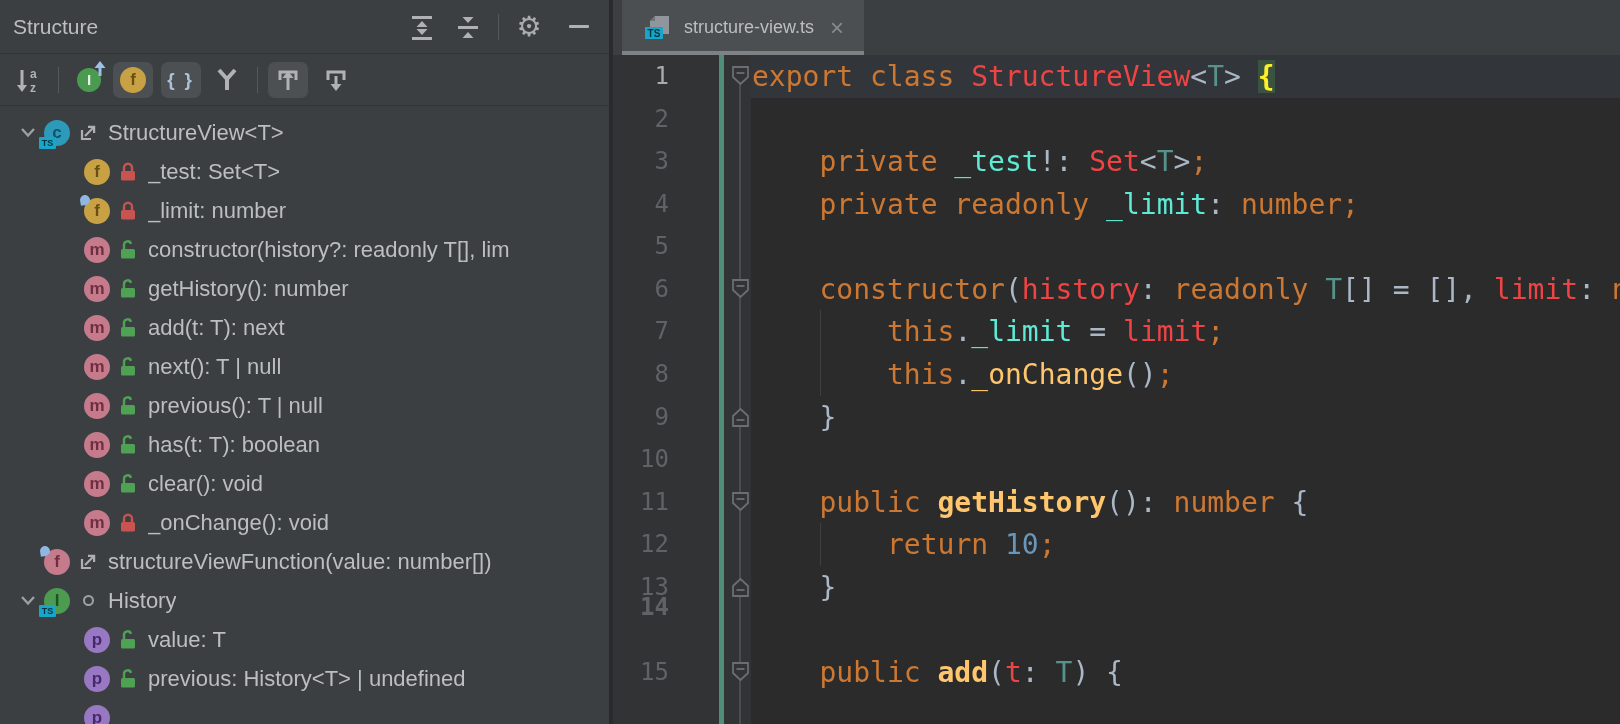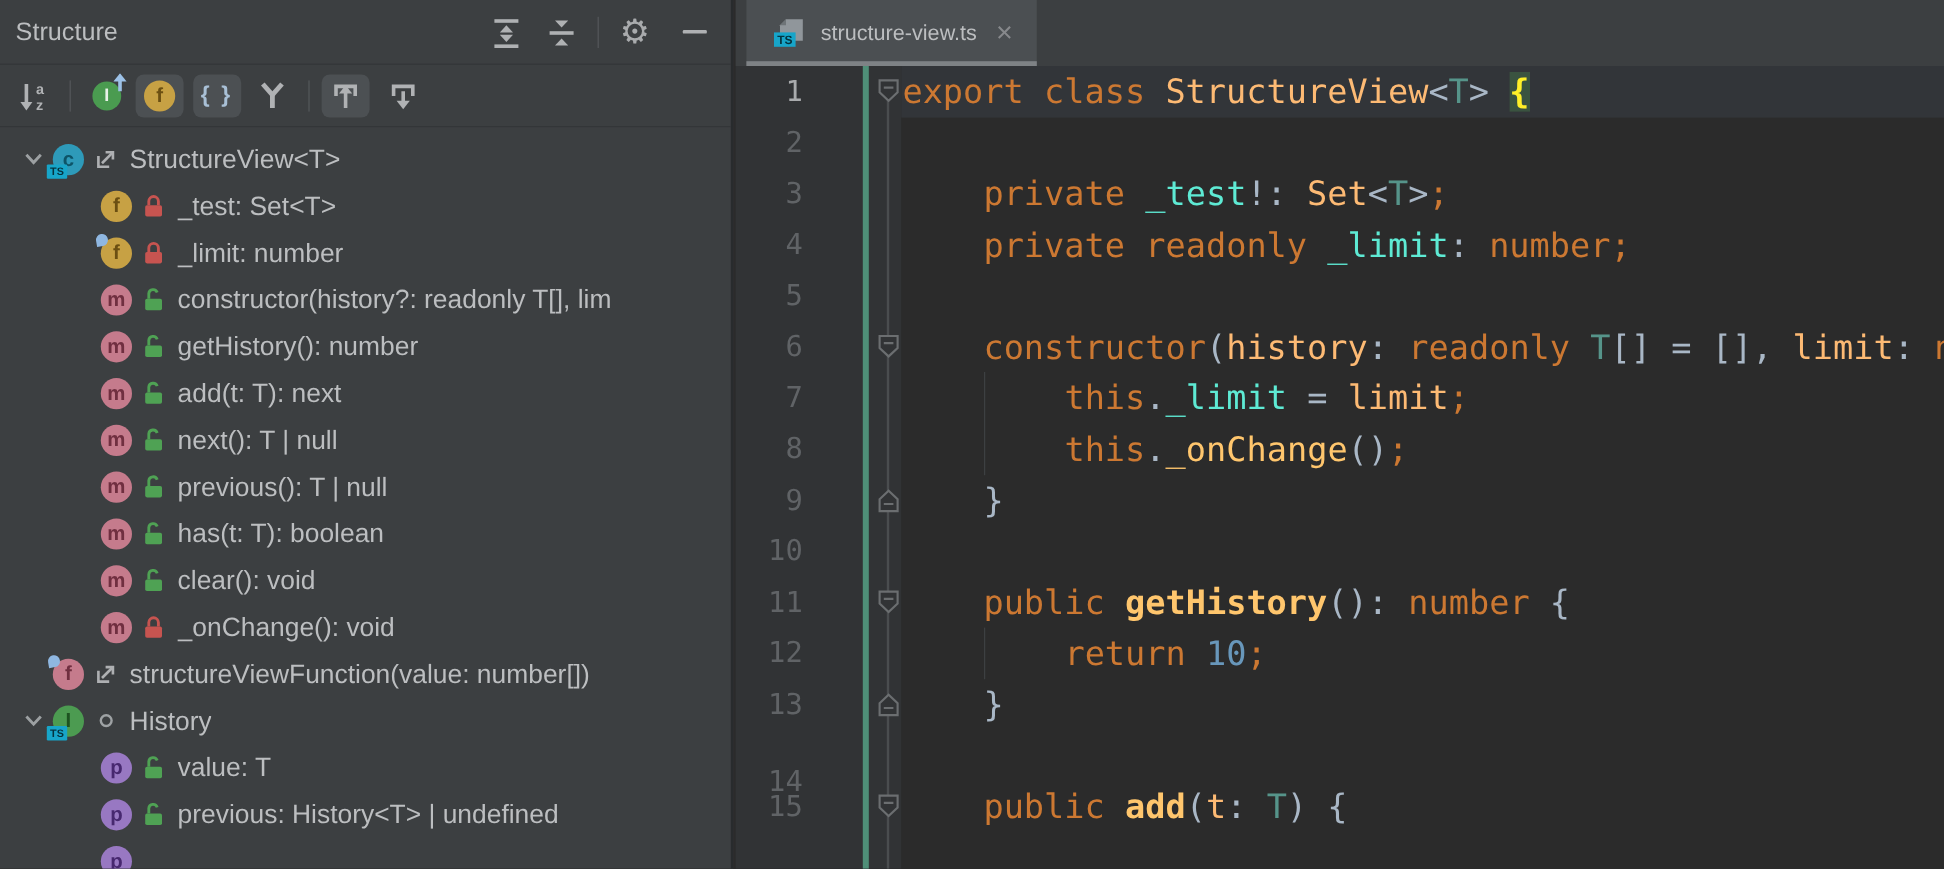--- a/index.html
+++ b/index.html
@@ -65,21 +65,21 @@
   .caret-line { position:absolute; left:138px; right:0; height:43px; background:#323539; }
   .lnum { position:absolute; left:0; width:56px; text-align:right;
           font-family:"DejaVu Sans Mono", monospace; font-size:24px; color:#606366;
           height:43px; line-height:43px; }
   .lnum.active { color:#a9abad; }
   .fold-marker { position:absolute; left:117px; width:21px; height:22px; }
   .guide { position:absolute; width:1px; background:#3d4042; }
   .code-line { position:absolute; left:139px; right:0; height:43px; line-height:43px;
                font-family:"DejaVu Sans Mono", monospace; font-size:28px; white-space:pre; }
   .tok-kw  { color:#cc7832; }
-  .tok-def { color:#fdba74; }
+  .tok-def { color:#ef4444; }
   .tok-pun { color:#a9b7c6; }
   .tok-typ { color:#56948a; }
   .tok-fld { color:#5eead4; }
   .tok-fn  { color:#ffc66d; font-weight:700; }
   .tok-fnc { color:#ffc66d; }
   .tok-num { color:#6897bb; }
   .tok-semi{ color:#cc7832; }
   .tok-brh { color:#ffef28; background:#3a5340; font-weight:700; }
   svg { display:block; }
 </style>
@@ -388,21 +388,21 @@
           <div class="lnum" style="top: 127.71px;">4</div>
           <div class="lnum" style="top: 170.28px;">5</div>
           <div class="lnum" style="top: 212.85px;">6</div>
           <div class="lnum" style="top: 255.42px;">7</div>
           <div class="lnum" style="top: 297.99px;">8</div>
           <div class="lnum" style="top: 340.56px;">9</div>
           <div class="lnum" style="top: 383.13px;">10</div>
           <div class="lnum" style="top: 425.7px;">11</div>
           <div class="lnum" style="top: 468.27px;">12</div>
           <div class="lnum" style="top: 510.84px;">13</div>
-          <div class="lnum" style="top: 575px;">14</div>
+          <div class="lnum" style="top: 531px; font-weight: bold;">14</div>
           <div class="lnum" style="top: 595.98px;">15</div>
         </div>
       <div id="guides">
           <div class="guide" style="left: 206.5px; top: 255.42px; height: 85.14px;"></div>
           <div class="guide" style="left: 206.5px; top: 468.27px; height: 42.57px;"></div>
         </div>
       <div id="folds">
           <div class="fold-marker" style="top: 10px;">
             <svg width="21" height="22" viewBox="0 0 21 22">
               <polygon points="3,2 18,2 18,12 10.5,19 3,12" fill="#313335" stroke="#6b6e70" stroke-width="1.8"></polygon>

